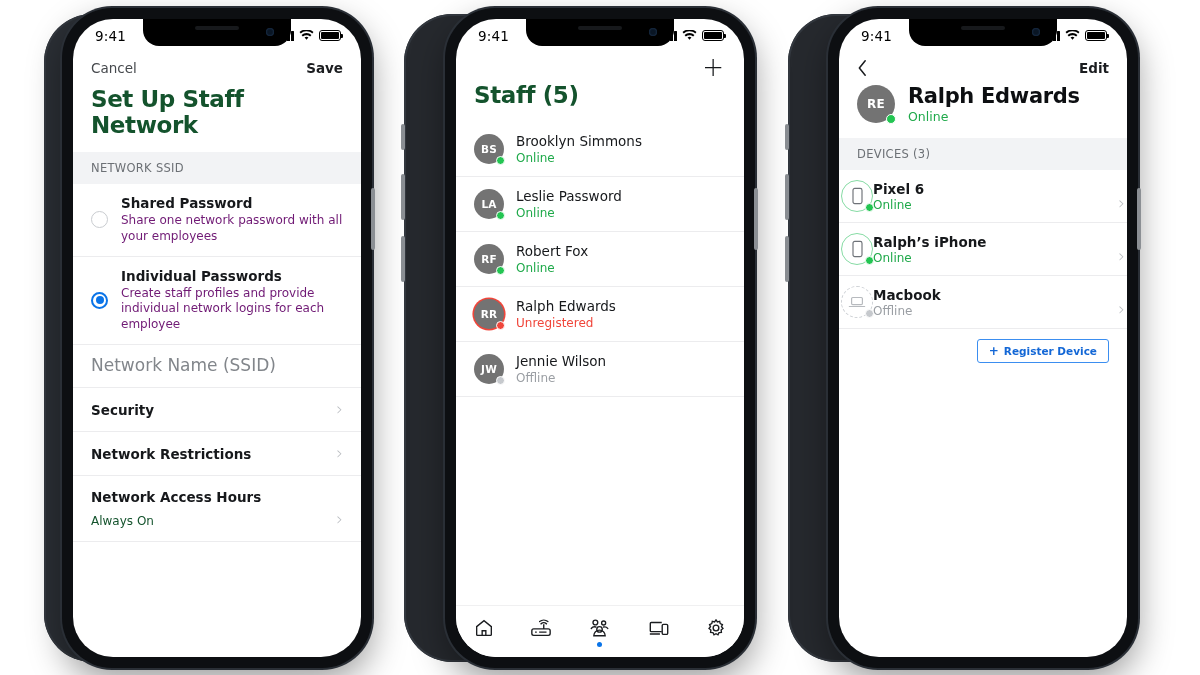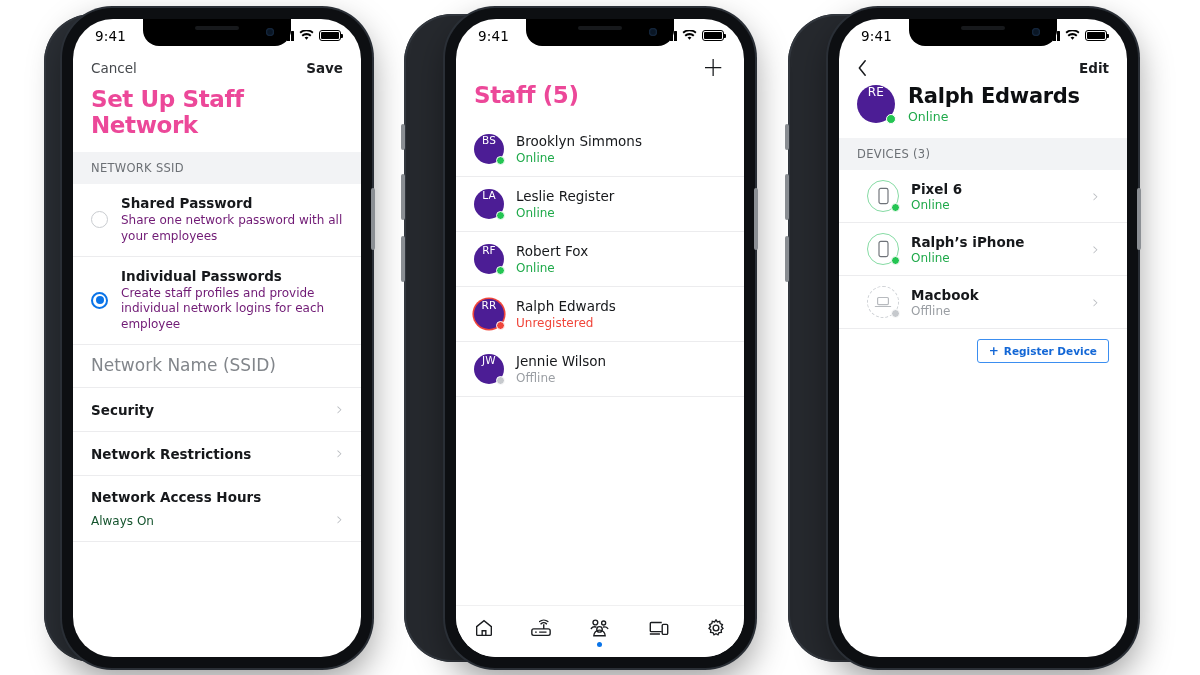--- a/index.html
+++ b/index.html
@@ -88,21 +88,21 @@
     background:#000; border-radius:0 1px 1px 0;}
   .batt span{ display:block; height:100%; width:100%; background:#000; border-radius:1px;}
 
   
   .navbar {
     display:flex; align-items:center; justify-content:space-between;
     padding: 4px 18px 2px; height: 30px;
   }
   .nav-link { font-size:13.5px; color:#46494d; }
   .nav-link.strong { font-weight:bold; color:#1b1d20; }
-  .big-title { font-size:23px; font-weight:bold; color:#ec4899; letter-spacing:-.4px; padding: 4px 18px 14px; }
+  .big-title { font-size:23px; font-weight:bold; color:#14532d; letter-spacing:-.4px; padding: 4px 18px 14px; }
   .section-head {
     background:#f2f3f5; padding:9px 18px; font-size:11.5px;
     color:#6c7075; letter-spacing:.3px;
   }
   .row {
     display:flex; align-items:flex-end; padding:0 18px;
     border-bottom:1px solid #ececee; background:#fff;
   }
   .chev { color:#b9bcc0; font-size:17px; font-weight:300; line-height:1; margin-left:auto; }
 
@@ -122,23 +122,23 @@
 
   .link-row { padding:13px 18px; }
   .link-title { font-size:13.5px; font-weight:bold; color:#16181b; }
   .link-sub { font-size:12px; color:#14532d; margin-top:9px; }
 
   
   .plus-row { display:flex; justify-content:flex-end; padding: 2px 20px 0; }
   .plus { font-size:26px; font-weight:300; color:#16181b; line-height:1; }
   .staff-row { display:flex; align-items:center; gap:12px; padding:11px 18px; border-bottom:1px solid #ececee; }
   .avatar {
-    width:30px; height:30px; border-radius:50%; background:#4c1d95;
-    color:#fff; font-size:10.5px; font-weight:normal;
-    display:flex; justify-content:center;
+    width:30px; height:30px; border-radius:50%; background:#737373;
+    color:#fff; font-size:10.5px; font-weight:bold;
+    display:flex; align-items:center; justify-content:center;
     position:relative; flex:0 0 auto; letter-spacing:.2px;
   }
   .avatar.ring-red { box-shadow: 0 0 0 1.6px #f0453a; }
   .dot {
     position:absolute; right:-1px; bottom:-1px;
     width:9px; height:9px; border-radius:50%; border:1.8px solid #fff;
   }
   .dot.online{ background:#23c552; }
   .dot.offline{ background:#c6c9cd; }
   .dot.alert{ background:#f0453a; }
@@ -157,21 +157,21 @@
   .tabdot { width:5px; height:5px; border-radius:50%; background:#0a74e8; }
   .tabdot.hidden { visibility:hidden; }
 
   
   .profile { display:flex; align-items:center; gap:13px; padding:2px 18px 14px; }
   .avatar.lg { width:38px; height:38px; font-size:12px; }
   .avatar.lg .dot { width:10px; height:10px; }
   .profile-name { font-size:21px; font-weight:bold; color:#0d0f12; letter-spacing:-.3px; }
   .profile-status { font-size:12.5px; color:#1fa94a; margin-top:1px; }
 
-  .dev-row { display:flex; align-items:center; gap:12px; padding:10px 28px; border-bottom:1px solid #ececee; }
+  .dev-row { display:flex; align-items:flex-end; padding:10px 2px; border-bottom:1px solid #ececee; }
   .dev-ico {
     width:32px;height:32px;border-radius:50%; position:relative; flex:0 0 auto;
     display:flex; align-items:center; justify-content:center;
   }
   .dev-ico.on  { border:1.5px solid #86dba4; }
   .dev-ico.off { border:1.5px dashed #cfd2d6; }
   .dev-name { font-size:13.5px; font-weight:bold; color:#16181b; margin-bottom:1px; }
 
   .reg-wrap { display:flex; justify-content:flex-end; padding:10px 18px; }
   .reg-btn {
@@ -315,21 +315,21 @@
           <div class="staff-name">Brooklyn Simmons</div>
           <div class="st online">Online</div>
         </span>
       </div>
       <div class="staff-row">
         <span class="avatar">
           <span>LA</span>
           <i class="dot online"></i>
         </span>
         <span>
-          <div class="staff-name">Leslie Register</div>
+          <div class="staff-name">Leslie Password</div>
           <div class="st online">Online</div>
         </span>
       </div>
       <div class="staff-row">
         <span class="avatar">
           <span>RF</span>
           <i class="dot online"></i>
         </span>
         <span>
           <div class="staff-name">Robert Fox</div>

